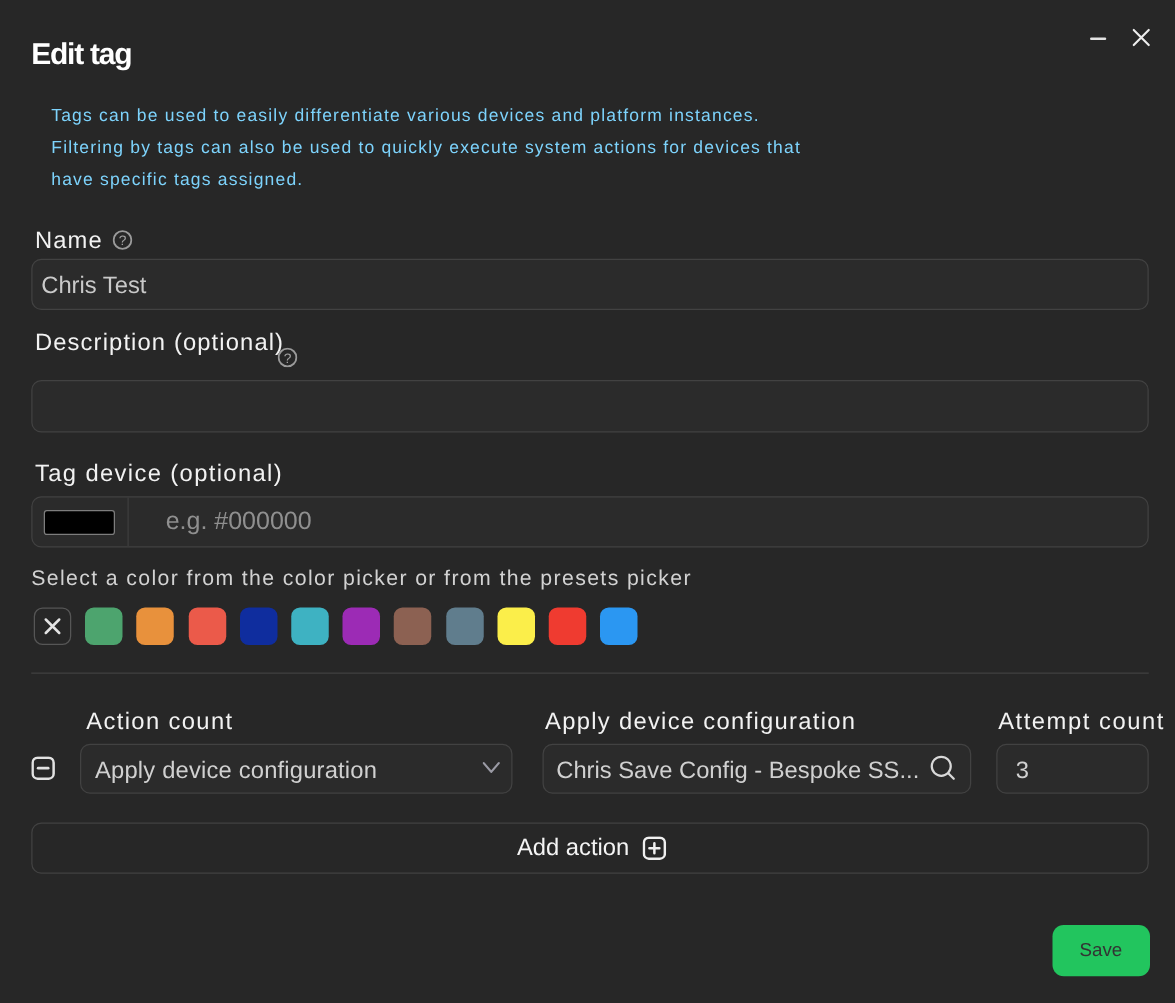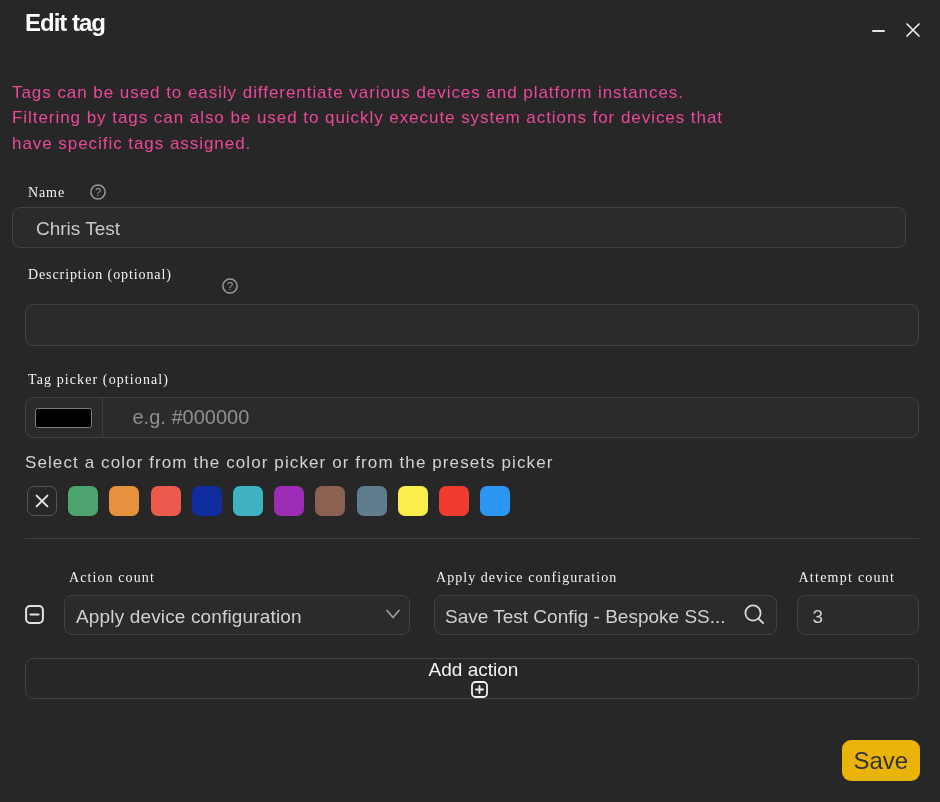--- a/index.html
+++ b/index.html
@@ -17,50 +17,50 @@
     background:#2b2b2b;
     border:1px solid #424242;
     border-radius:8px;
     display:flex;
     align-items:center;
     font-size:19px;
     letter-spacing:0;
     color:#c9c9c9;
     padding-top:4px;
   }
-  .label { position:absolute; font-size:14px; line-height:17px; letter-spacing:0.9px; color:#f2f2f2;font-family:Liberation Serif, serif; }
+  .label { position:absolute; font-size:19px; line-height:17px; letter-spacing:0.9px; color:#f2f2f2; }
   .sw { position:absolute; width:30px; height:30px; border-radius:7px; top:486px; }
 </style>
 </head>
 <body>
 
-  <div class="abs" style="left:25px;top:11px;font-size:24px;font-weight:700;color:#ffffff;line-height:24px;letter-spacing:-1px;">Edit tag</div>
+  <div class="abs" style="left:25px;top:32px;font-size:24px;font-weight:700;color:#ffffff;line-height:24px;letter-spacing:-1px;">Edit tag</div>
 
   <div class="abs" style="left:872px;top:29.5px;width:13px;height:2px;background:#e3e3e3;border-radius:1px;"></div>
   <svg class="abs" style="left:905px;top:22px;" width="16" height="16" viewBox="0 0 16 16">
     <path d="M2 2 L14 14 M14 2 L2 14" stroke="#ebebeb" stroke-width="1.7" stroke-linecap="round" fill="none"></path>
   </svg>
 
-  <div class="abs" style="left:12px;top:79.5px;width:800px;font-size:17px;line-height:25.5px;letter-spacing:0.95px;color:#ec4899;">Tags can be used to easily differentiate various devices and platform instances.<br>Filtering by tags can also be used to quickly execute system actions for devices that<br>have specific tags assigned.</div>
+  <div class="abs" style="left:41px;top:79.5px;width:800px;font-size:14px;line-height:25.5px;letter-spacing:0.95px;color:#7dd3fc;">Tags can be used to easily differentiate various devices and platform instances.<br>Filtering by tags can also be used to quickly execute system actions for devices that<br>have specific tags assigned.</div>
 
   <div class="label" style="left:28px;top:183.5px;">Name</div>
   <svg class="abs" style="left:90px;top:183.5px;" width="16" height="16" viewBox="0 0 16 16">
     <circle cx="8" cy="8" r="7.1" stroke="#9a9a9a" stroke-width="1.5" fill="none"></circle>
     <text x="8" y="12" font-size="11" fill="#a2a2a2" text-anchor="middle" font-family="Liberation Sans">?</text>
   </svg>
-  <div class="input" style="left:12px;top:206.5px;width:894px;height:41px;padding-left:23px;">Chris Test</div>
+  <div class="input" style="left:25px;top:206.5px;width:894px;height:41px;padding-left:7px;">Chris Test</div>
 
   <div class="label" style="left:28px;top:266px;">Description (optional)</div>
   <svg class="abs" style="left:221.5px;top:278px;" width="16" height="16" viewBox="0 0 16 16">
     <circle cx="8" cy="8" r="7.1" stroke="#9a9a9a" stroke-width="1.5" fill="none"></circle>
     <text x="8" y="12" font-size="11" fill="#a2a2a2" text-anchor="middle" font-family="Liberation Sans">?</text>
   </svg>
   <div class="input" style="left:25px;top:304px;width:894px;height:42px;"></div>
 
-  <div class="label" style="left:28px;top:371px;letter-spacing:1.1px;">Tag picker (optional)</div>
+  <div class="label" style="left:28px;top:371px;letter-spacing:1.1px;">Tag device (optional)</div>
   <div class="input" style="left:25px;top:397px;width:894px;height:41px;color:#8f8f8f;padding-top:0;display:block;">
     <div style="position:absolute;left:8.5px;top:9.5px;width:57px;height:20.5px;background:#000;border:1.3px solid #7d7d7d;border-radius:2.5px;"></div>
     <div style="position:absolute;left:76px;top:0;bottom:0;width:1px;background:#3e3e3e;"></div>
     <div style="position:absolute;left:86.5px;top:10px;line-height:19px;font-size:20px;letter-spacing:0;margin-left:20px;">e.g. #000000</div>
   </div>
 
   <div class="abs" style="left:25px;top:453.5px;font-size:17px;line-height:17px;letter-spacing:1.1px;color:#d2d2d2;">Select a color from the color picker or from the presets picker</div>
 
   <div class="sw" style="left:27px;border:1px solid #565656;background:transparent;display:flex;align-items:center;justify-content:center;">
     <svg width="14" height="14" viewBox="0 0 14 14">
@@ -88,29 +88,29 @@
   <svg class="abs" style="left:25px;top:604.5px;" width="19" height="19" viewBox="0 0 19 19">
     <rect x="1.1" y="1.1" width="16.8" height="16.8" rx="4" stroke="#e2e2e2" stroke-width="2" fill="none"></rect>
     <path d="M5.5 9.5 L13.5 9.5" stroke="#e2e2e2" stroke-width="2.2" stroke-linecap="round" fill="none"></path>
   </svg>
 
   <div class="input" style="left:64px;top:594.5px;width:346px;height:40px;padding-left:11px;color:#d0d0d0;letter-spacing:0.15px;">Apply device configuration</div>
   <svg class="abs" style="left:386px;top:609px;" width="14" height="11" viewBox="0 0 14 11">
     <path d="M1 1.5 L7 8.5 L13 1.5" stroke="#9a9aa4" stroke-width="1.8" fill="none" stroke-linecap="round" stroke-linejoin="round"></path>
   </svg>
 
-  <div class="input" style="left:433.5px;top:594.5px;width:343px;height:40px;padding-left:10.5px;color:#d0d0d0;letter-spacing:0;">Save Test Config - Bespoke SS...</div>
+  <div class="input" style="left:433.5px;top:594.5px;width:343px;height:40px;padding-left:10.5px;color:#d0d0d0;letter-spacing:0;">Chris Save Config - Bespoke SS...</div>
   <svg class="abs" style="left:744px;top:603.5px;" width="21" height="21" viewBox="0 0 21 21">
     <circle cx="9" cy="9" r="7.6" stroke="#d8d8d8" stroke-width="1.8" fill="none"></circle>
     <path d="M14.6 14.6 L19 19" stroke="#d8d8d8" stroke-width="1.8" stroke-linecap="round"></path>
   </svg>
 
   <div class="input" style="left:796.5px;top:594.5px;width:122px;height:40px;padding-left:15px;color:#d0d0d0;">3</div>
 
-  <div class="abs" style="left:25px;top:658px;width:894px;height:41px;border:1px solid #424242;border-radius:8px;display:flex;align-items:center;justify-content:center;padding-left:3px;font-size:19px;letter-spacing:0;color:#f4f4f4;flex-direction:column;">
+  <div class="abs" style="left:25px;top:658px;width:894px;height:41px;border:1px solid #424242;border-radius:8px;display:flex;align-items:center;justify-content:center;padding-left:3px;font-size:19px;letter-spacing:0;color:#f4f4f4;">
     <span>Add action</span>
     <svg style="margin-left:11px;" width="19" height="19" viewBox="0 0 19 19">
       <rect x="1.1" y="1.1" width="16.8" height="16.8" rx="4" stroke="#f0f0f0" stroke-width="2" fill="none"></rect>
       <path d="M9.5 5.5 L9.5 13.5 M5.5 9.5 L13.5 9.5" stroke="#f0f0f0" stroke-width="2" stroke-linecap="round" fill="none"></path>
     </svg>
   </div>
 
-  <div class="abs" style="left:841.5px;top:740px;width:78.5px;height:41px;background:#eab308;border-radius:9px;display:flex;align-items:center;justify-content:center;font-size:24px;letter-spacing:0;color:#333333;">Save</div>
+  <div class="abs" style="left:841.5px;top:740px;width:78.5px;height:41px;background:#22c55e;border-radius:9px;display:flex;align-items:center;justify-content:center;font-size:15px;letter-spacing:0;color:#333333;">Save</div>
 
 </body></html>

